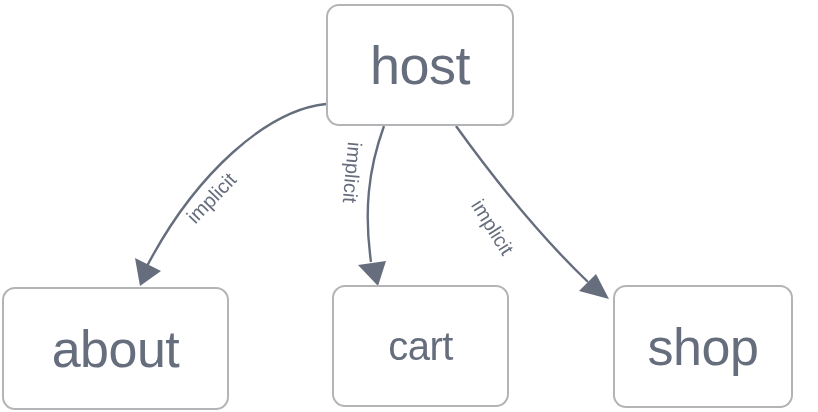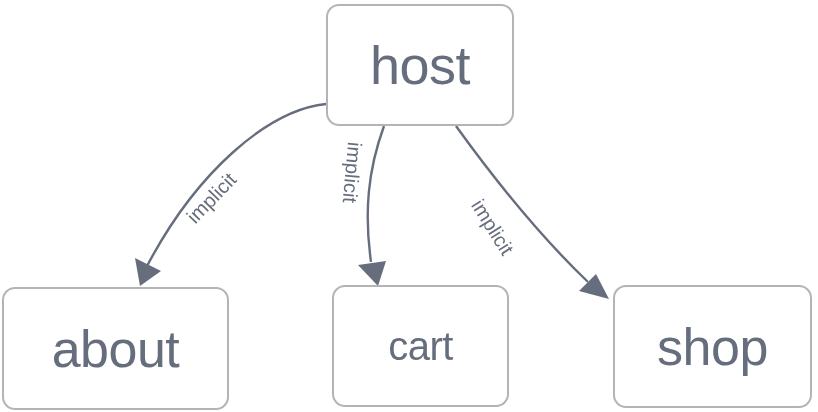--- a/index.html
+++ b/index.html
@@ -89,21 +89,21 @@
   </div>
 
   <div class="node-box" style="left:2px; top:287px; width:227px; height:123px;">
     <span class="node-label" style="font-size:52px;">about</span>
   </div>
 
   <div class="node-box" style="left:332px; top:285px; width:177px; height:122px;">
     <span class="node-label" style="font-size:40px;">cart</span>
   </div>
 
-  <div class="node-box" style="left:613px; top:285px; width:199px; height:123px;">
+  <div class="node-box" style="left:613px; top:285px; width:180px; height:123px;">
     <span class="node-label" style="font-size:52px;">shop</span>
   </div>
 
   <div class="edge-label" style="left:183px; top:213px; transform: rotate(-46deg);">implicit</div>
 
   <div class="edge-label" style="left:365px; top:143px; transform: rotate(95deg);">implicit</div>
 
   <div class="edge-label" style="left:485px; top:196px; transform: rotate(58deg);">implicit</div>
 
 </div>

